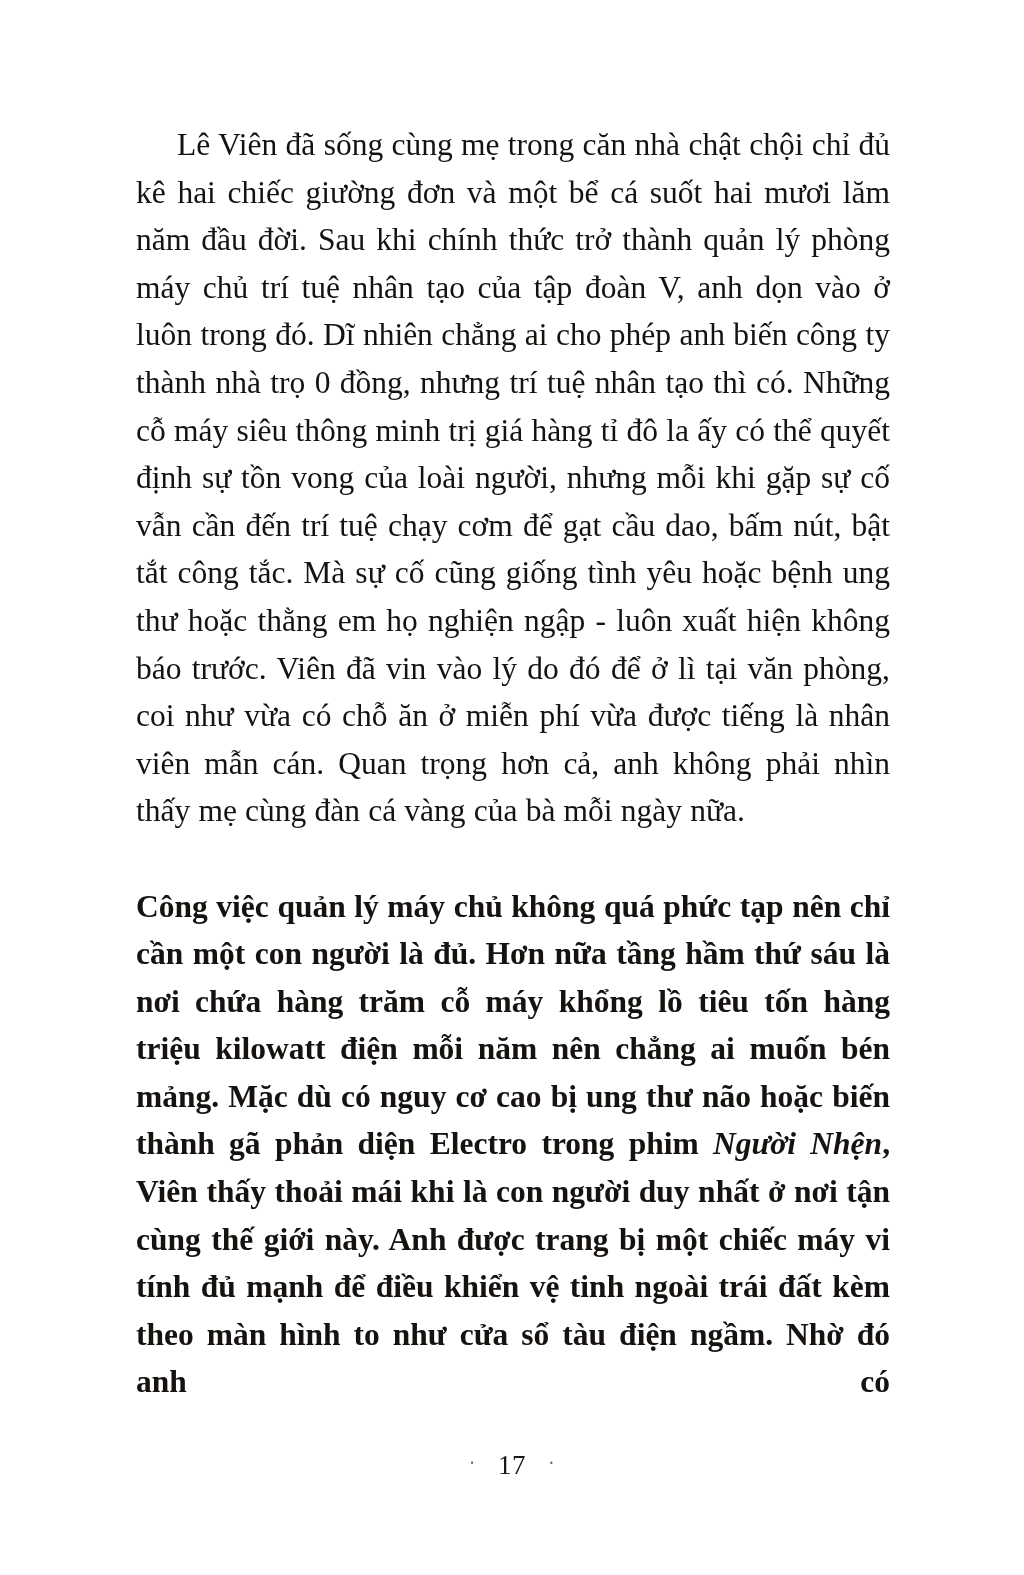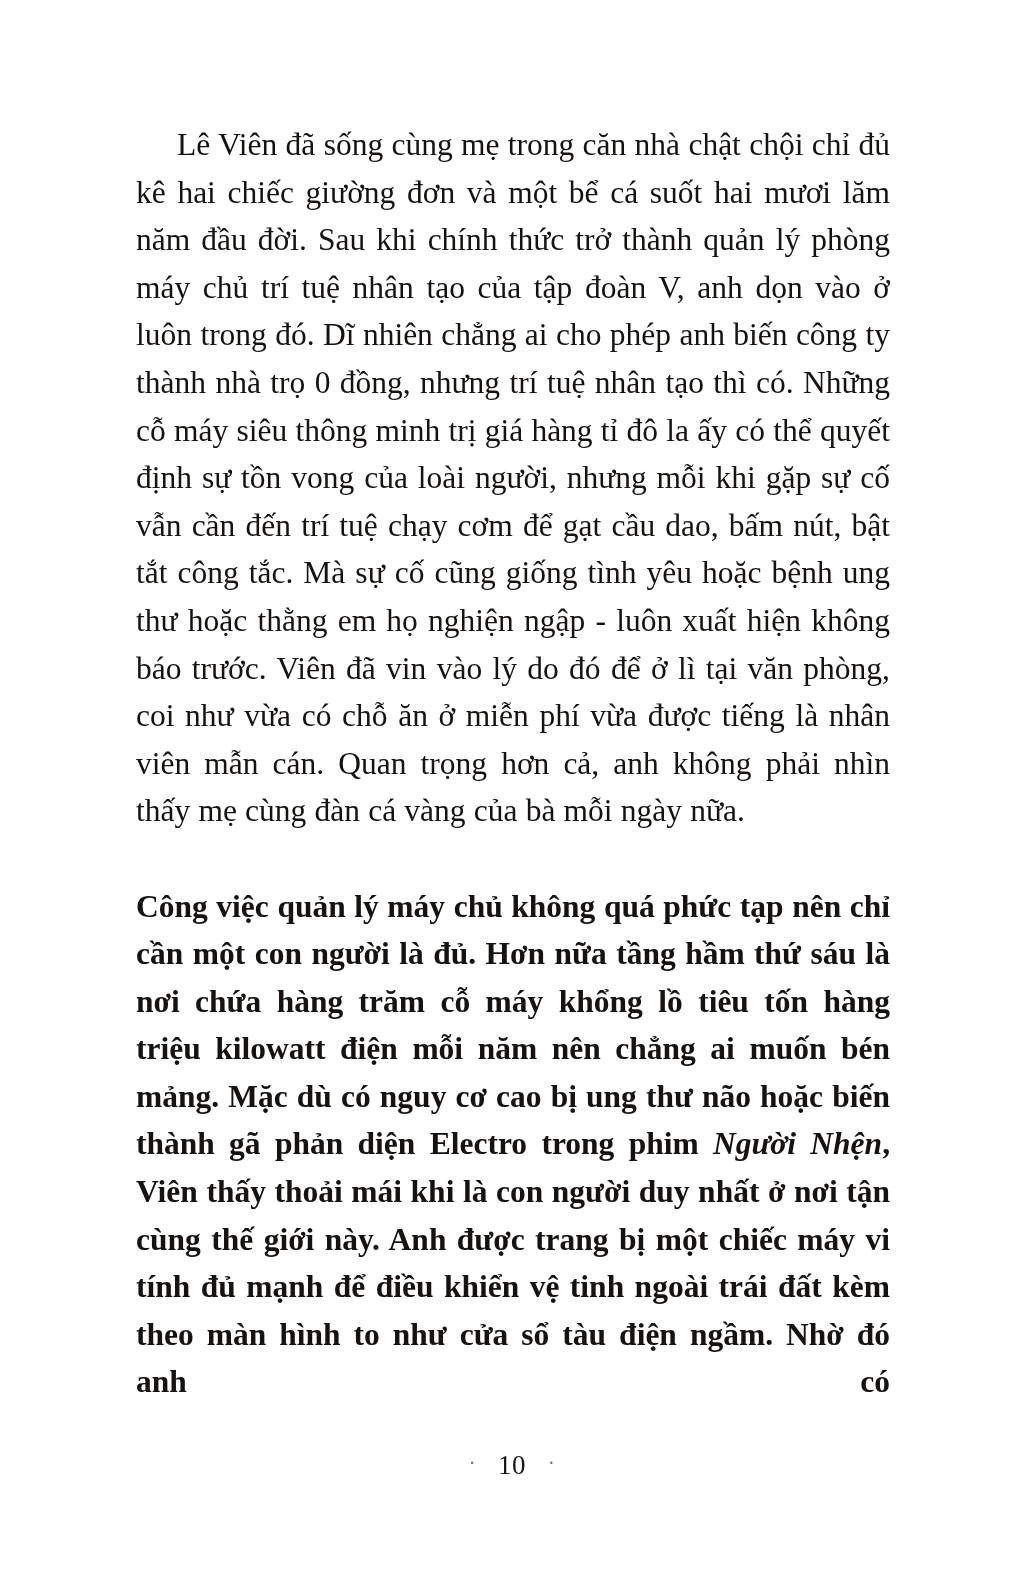--- a/index.html
+++ b/index.html
@@ -98,16 +98,16 @@
 
   <div class="text-block">
 
     <p class="para indented"><span>Lê Viên đã sống cùng mẹ trong căn nhà chật chội chỉ đủ kê hai chiếc giường đơn và một bể cá suốt hai mươi lăm năm đầu đời. Sau khi chính thức trở thành quản lý phòng máy chủ trí tuệ nhân tạo của tập đoàn V, anh dọn vào ở luôn trong đó. Dĩ nhiên chẳng ai cho phép anh biến công ty thành nhà trọ 0 đồng, nhưng trí tuệ nhân tạo thì có. Những cỗ máy siêu thông minh trị giá hàng tỉ đô la ấy có thể quyết định sự tồn vong của loài người, nhưng mỗi khi gặp sự cố vẫn cần đến trí tuệ chạy cơm để gạt cầu dao, bấm nút, bật tắt công tắc. Mà sự cố cũng giống tình yêu hoặc bệnh ung thư hoặc thằng em họ nghiện ngập - luôn xuất hiện không báo trước. Viên đã vin vào lý do đó để ở lì tại văn phòng, coi như vừa có chỗ ăn ở miễn phí vừa được tiếng là nhân viên mẫn cán. Quan trọng hơn cả, anh không phải nhìn thấy mẹ cùng đàn cá vàng của bà mỗi ngày nữa.</span></p>
 
     <p class="para flush continues"><span>Công việc quản lý máy chủ không quá phức tạp nên chỉ cần một con người là đủ. Hơn nữa tầng hầm thứ sáu là nơi chứa hàng trăm cỗ máy khổng lồ tiêu tốn hàng triệu kilowatt điện mỗi năm nên chẳng ai muốn bén mảng. Mặc dù có nguy cơ cao bị ung thư não hoặc biến thành gã phản diện Electro trong phim </span><em class="title-italic">Người Nhện</em><span>, Viên thấy thoải mái khi là con người duy nhất ở nơi tận cùng thế giới này. Anh được trang bị một chiếc máy vi tính đủ mạnh để điều khiển vệ tinh ngoài trái đất kèm theo màn hình to như cửa sổ tàu điện ngầm. Nhờ đó anh có</span></p>
 
   </div>
 
   <div class="footer">
-    <span class="folio-dot">·</span><span class="folio-number">10</span><span class="folio-dot">·</span>
+    <span class="folio-dot">·</span><span class="folio-number">17</span><span class="folio-dot">·</span>
   </div>
 
 </div>
 
 </body></html>

